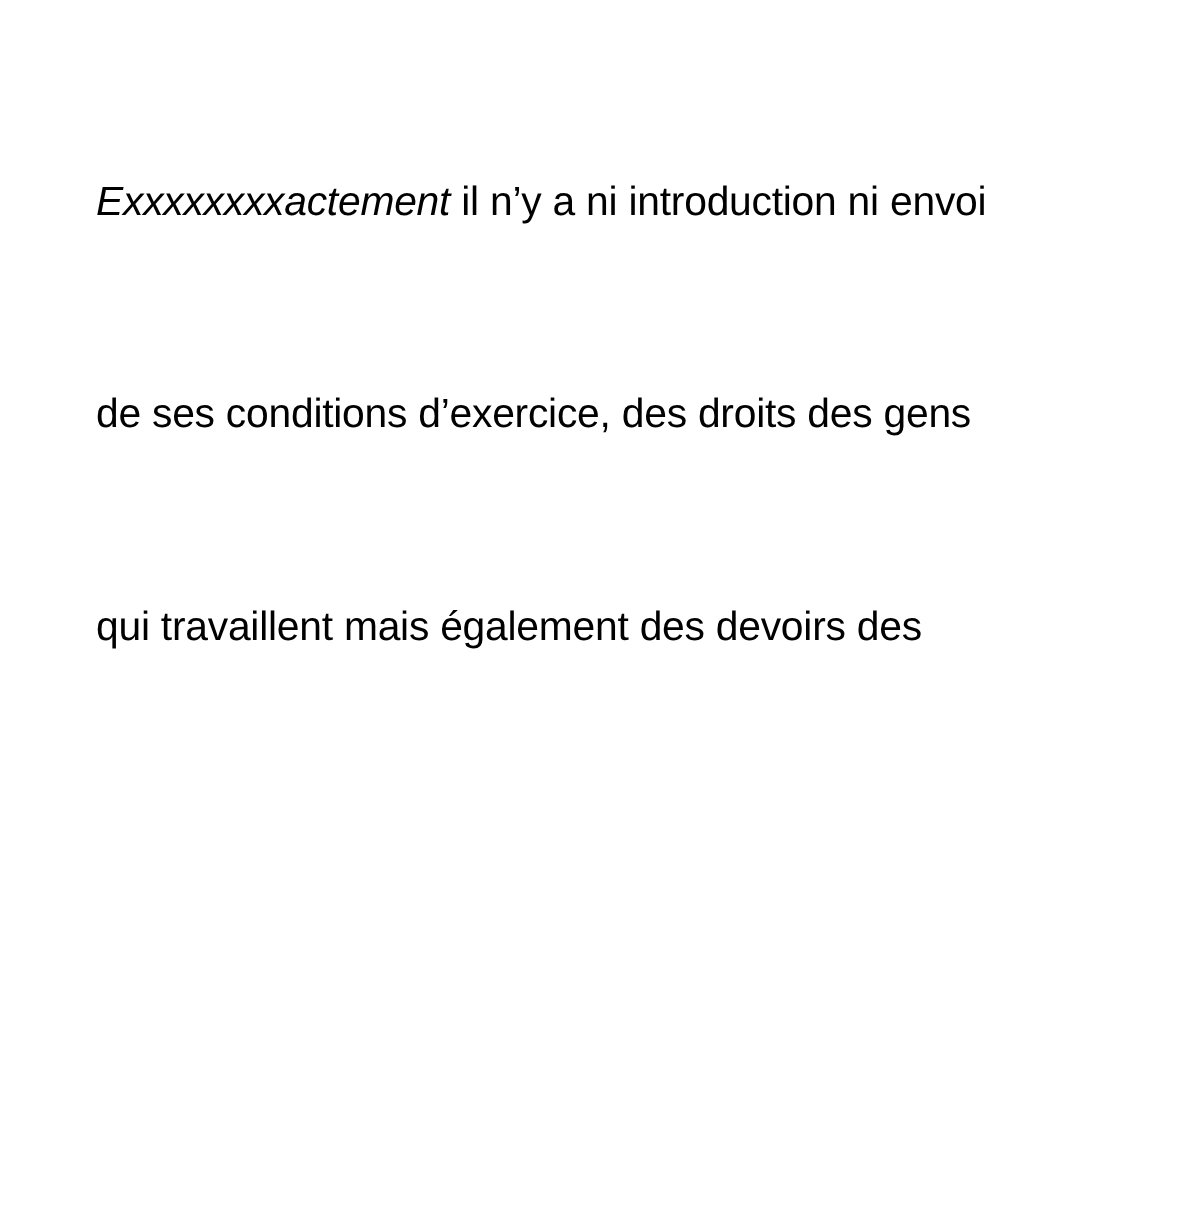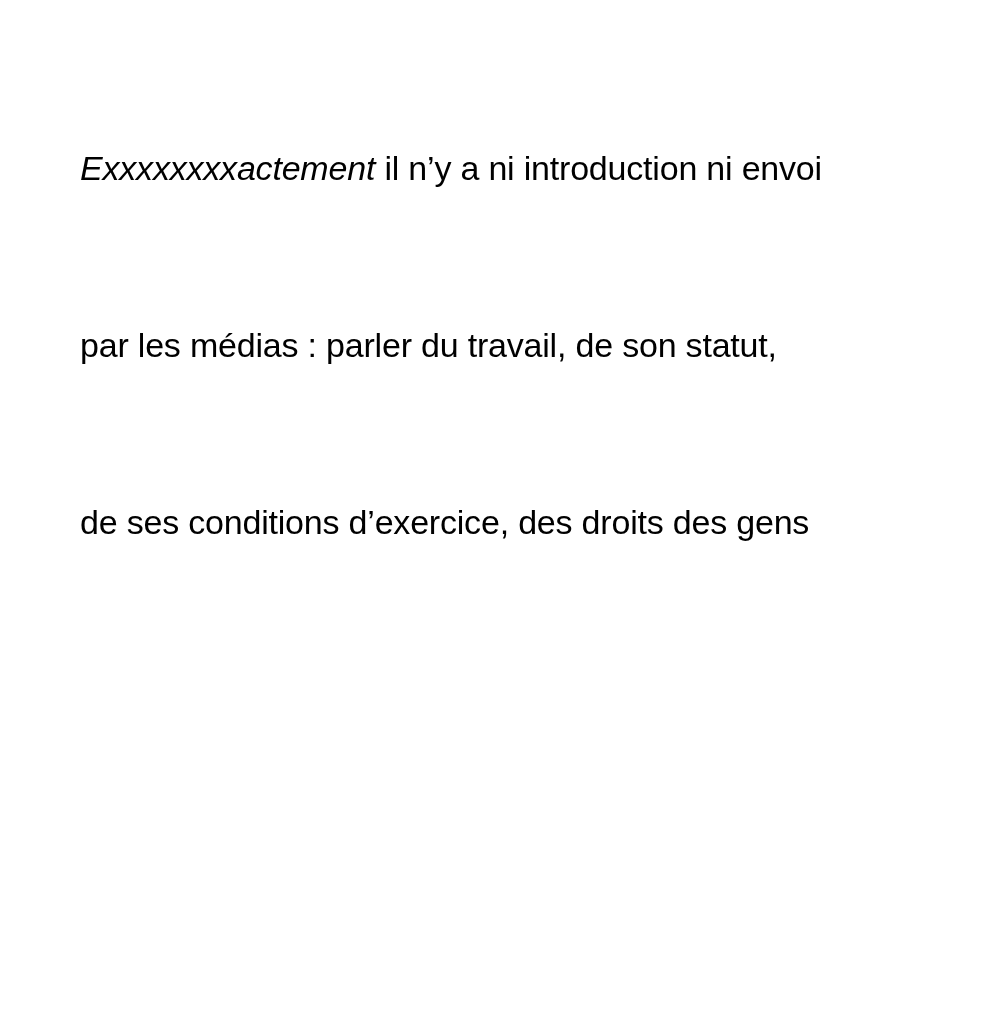--- a/index.html
+++ b/index.html
@@ -34,22 +34,22 @@
   .lead-italic {
     font-style: italic;
   }
 </style>
 </head>
 <body>
 
 <div class="page">
   <div class="paragraph">
     <div class="text-line"><span class="lead-italic">Exxxxxxxxactement</span><span> il n’y a ni introduction ni envoi</span></div>
-    <div class="text-line">par les médias : parler du travail, de son statut,</div>
     <div class="text-line">de ses conditions d’exercice, des droits des gens</div>
+    <div class="text-line">qui travaillent mais également des devoirs des</div>
     
     
     
     
     
     
     
     
     
     

